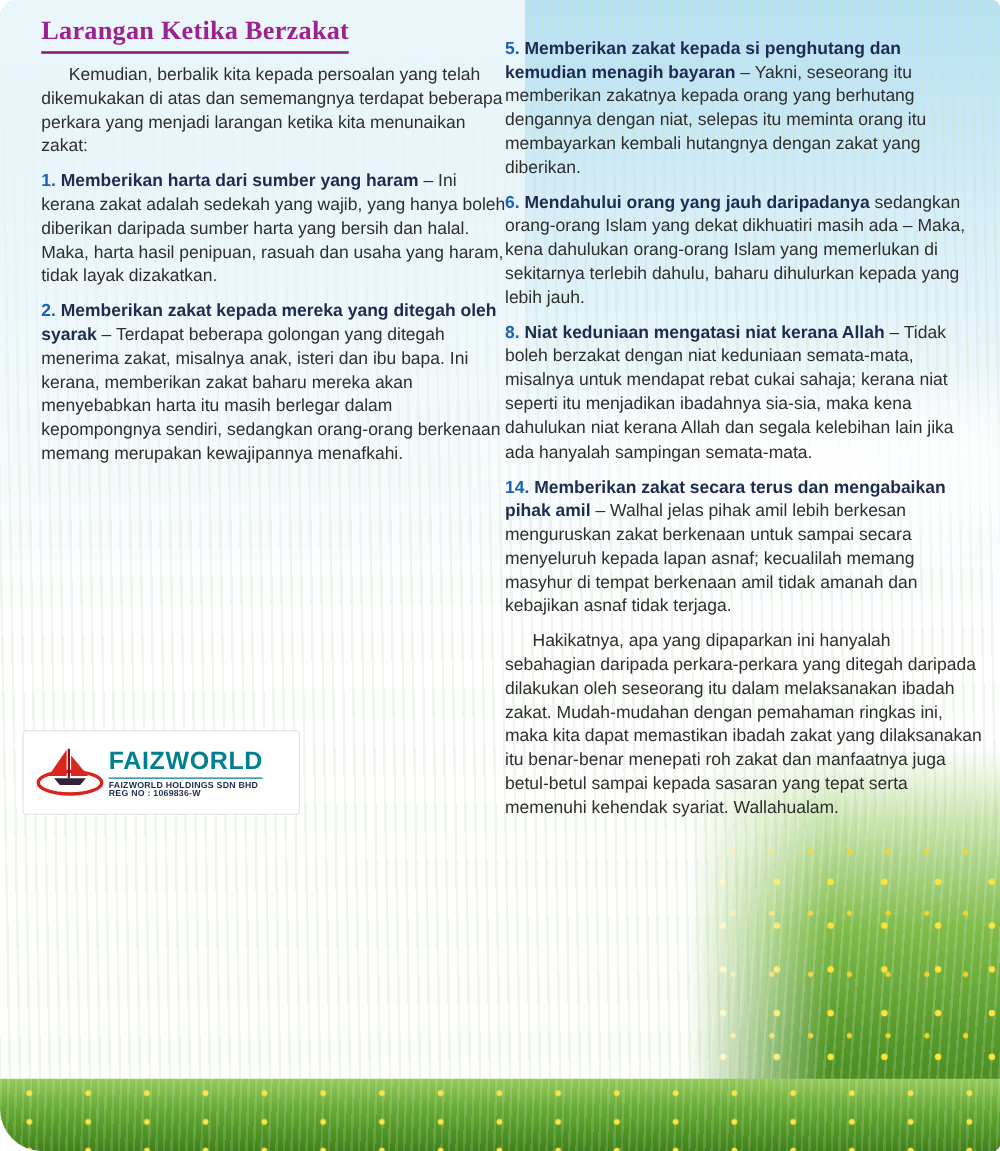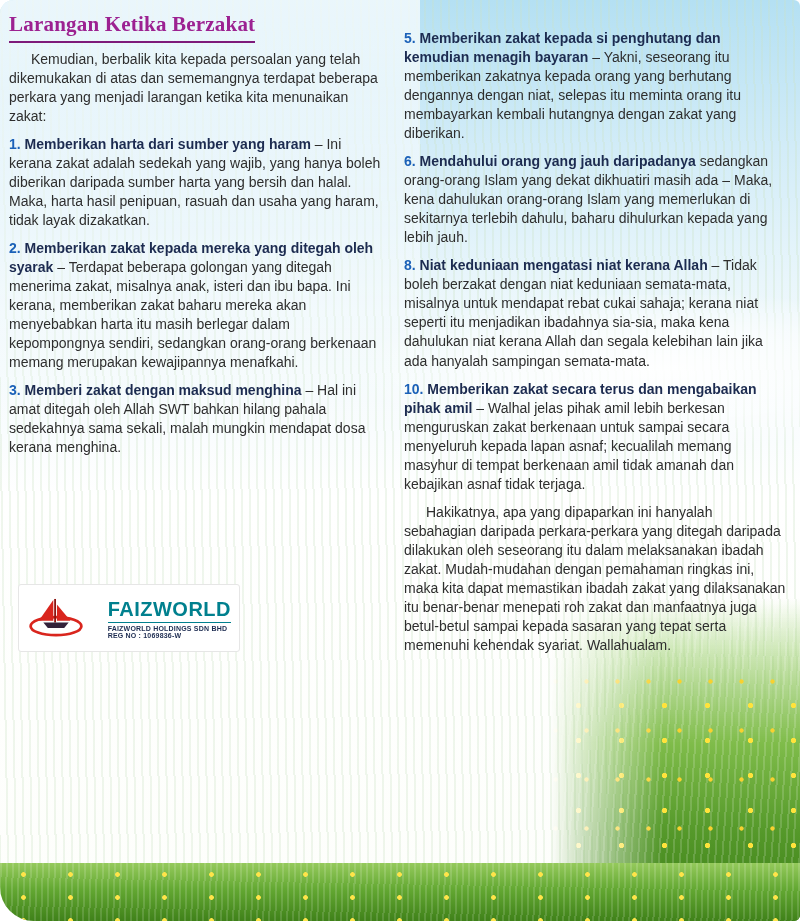--- a/index.html
+++ b/index.html
@@ -41,36 +41,36 @@
   }
   .grass-bottom{
     position:absolute;left:0;right:0;bottom:0;height:58px;pointer-events:none;
     background:
       radial-gradient(circle,#ffe449 0 2px,rgba(0,0,0,0) 2.7px),
       repeating-linear-gradient(92deg,rgba(255,255,255,0.14) 0 2px,rgba(0,0,0,0) 2px 6px),
       linear-gradient(180deg,#95ca5c 0%,#63a832 45%,#3f8119 100%);
     background-size:47px 23px,auto,auto;
   }
   .col{position:absolute;color:#2e2e2e;font-size:14px;line-height:1.36;}
-  .col-left{left:9px;top:10px;width:372px;}
+  .col-left{left:33px;top:10px;width:372px;}
   .col-right{left:404px;top:12px;width:383px;margin-top:17px;}
   .title{
     display:inline-block;margin:0 0 7px 0;
     font-family:"Liberation Serif",serif;font-weight:bold;font-size:21px;
     color:#9c2191;border-bottom:2px solid #7e1a7a;padding-bottom:2px;letter-spacing:0.2px;
   }
   p.para{margin:0 0 9px 0;}
   p.indent{text-indent:22px;}
   .num{font-weight:bold;color:#1b61b8;}
   .head{font-weight:bold;color:#1c2b50;}
   .closing{margin-top:15px;}
   .logo-box{
     position:absolute;left:18px;top:584px;width:222px;height:68px;
     background:#ffffff;border:1px solid #e6e6e6;border-radius:3px;
-    display:flex;align-items:center;gap:2px;padding:4px 8px;box-sizing:border-box;justify-content:space-between;
+    display:flex;align-items:center;gap:2px;padding:4px 8px;box-sizing:border-box;
   }
   .logo-text-wrap{display:flex;flex-direction:column;}
   .logo-name{
     font-weight:bold;font-size:20px;color:#00808e;letter-spacing:0.5px;
     border-bottom:1px solid #00808e;padding-bottom:1px;
   }
   .logo-sub{font-size:7px;color:#1c2b50;font-weight:bold;margin-top:2px;letter-spacing:0.2px;}
   .logo-reg{font-size:7px;color:#1c2b50;font-weight:bold;letter-spacing:0.2px;}
 </style>
 </head>
@@ -95,25 +95,20 @@
       <span class="head">Memberikan harta dari sumber yang haram</span>
       <span>– Ini kerana zakat adalah sedekah yang wajib, yang hanya boleh diberikan daripada sumber harta yang bersih dan halal. Maka, harta hasil penipuan, rasuah dan usaha yang haram, tidak layak dizakatkan.</span>
     </p>
 
     <p class="para">
       <span class="num">2.</span>
       <span class="head">Memberikan zakat kepada mereka yang ditegah oleh syarak</span>
       <span>– Terdapat beberapa golongan yang ditegah menerima zakat, misalnya anak, isteri dan ibu bapa. Ini kerana, memberikan zakat baharu mereka akan menyebabkan harta itu masih berlegar dalam kepompongnya sendiri, sedangkan orang-orang berkenaan memang merupakan kewajipannya menafkahi.</span>
     </p>
 
-    <p class="para">
-      <span class="num">3.</span>
-      <span class="head">Memberi zakat dengan maksud menghina</span>
-      <span>– Hal ini amat ditegah oleh Allah SWT bahkan hilang pahala sedekahnya sama sekali, malah mungkin mendapat dosa kerana menghina.</span>
-    </p>
 
   </div>
 
   <div class="logo-box">
     <svg width="58" height="46" viewBox="0 0 64 48">
       <ellipse cx="32" cy="33" rx="28" ry="10" fill="none" stroke="#d9251d" stroke-width="3"></ellipse>
       <path d="M29 4 L29 27 L13 27 Z" fill="#d9251d"></path>
       <path d="M33 9 L33 27 L48 27 Z" fill="#d9251d"></path>
       <rect x="30" y="3" width="2" height="26" fill="#8c1410"></rect>
       <path d="M18 29 L46 29 L41 35 L23 35 Z" fill="#33223a"></path>
@@ -140,20 +135,20 @@
 
 
     <p class="para">
       <span class="num">8.</span>
       <span class="head">Niat keduniaan mengatasi niat kerana Allah</span>
       <span>– Tidak boleh berzakat dengan niat keduniaan semata-mata, misalnya untuk mendapat rebat cukai sahaja; kerana niat seperti itu menjadikan ibadahnya sia-sia, maka kena dahulukan niat kerana Allah dan segala kelebihan lain jika ada hanyalah sampingan semata-mata.</span>
     </p>
 
 
     <p class="para">
-      <span class="num">10.</span>
+      <span class="num">14.</span>
       <span class="head">Memberikan zakat secara terus dan mengabaikan pihak amil</span>
       <span>– Walhal jelas pihak amil lebih berkesan menguruskan zakat berkenaan untuk sampai secara menyeluruh kepada lapan asnaf; kecualilah memang masyhur di tempat berkenaan amil tidak amanah dan kebajikan asnaf tidak terjaga.</span>
     </p>
 
     <p class="para indent closing">Hakikatnya, apa yang dipaparkan ini hanyalah sebahagian daripada perkara-perkara yang ditegah daripada dilakukan oleh seseorang itu dalam melaksanakan ibadah zakat. Mudah-mudahan dengan pemahaman ringkas ini, maka kita dapat memastikan ibadah zakat yang dilaksanakan itu benar-benar menepati roh zakat dan manfaatnya juga betul-betul sampai kepada sasaran yang tepat serta memenuhi kehendak syariat. Wallahualam.</p>
   </div>
 </div>
 
 </body></html>

